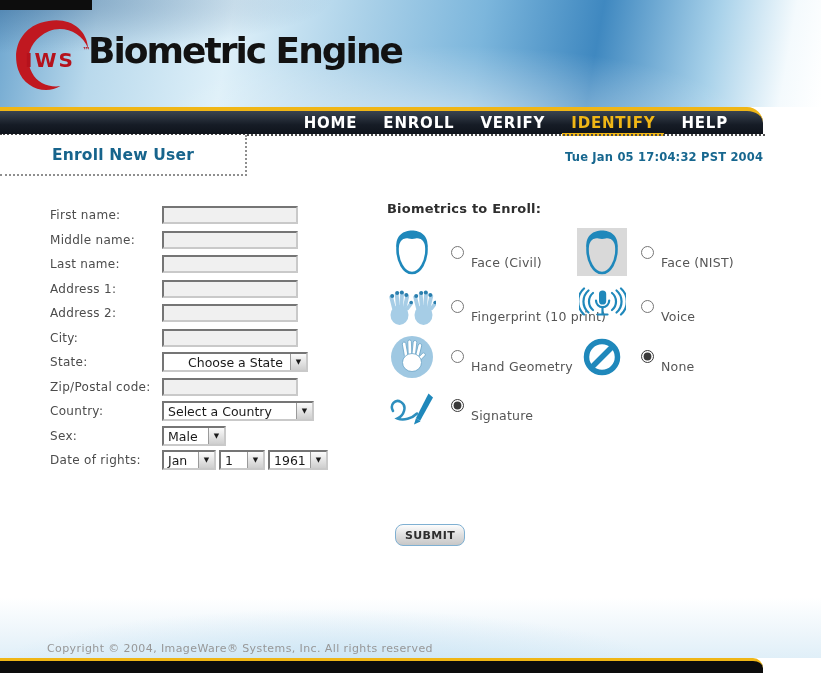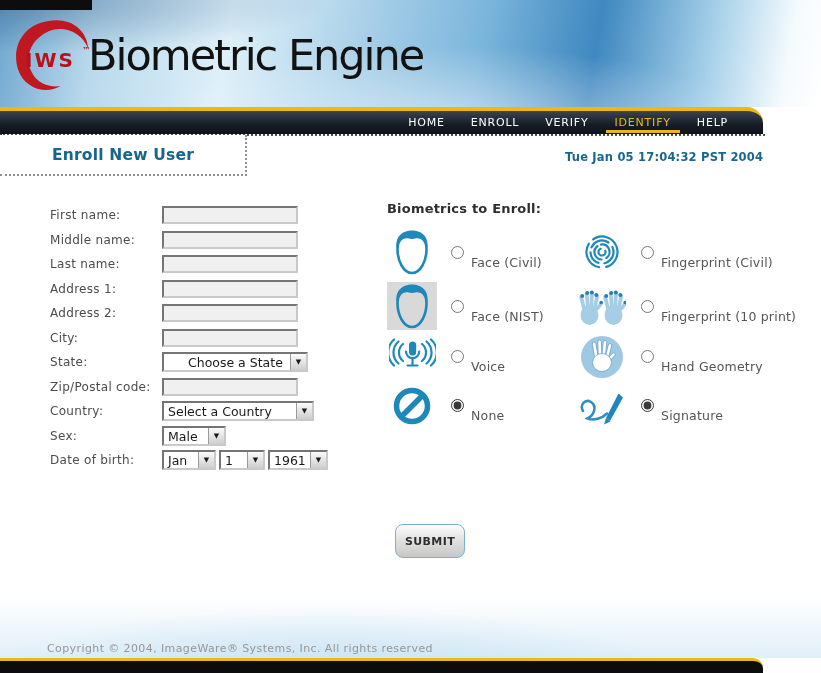--- a/index.html
+++ b/index.html
@@ -13,29 +13,29 @@
       radial-gradient(70% 90% at 2% 0%, rgba(25,70,120,0.38), rgba(25,70,120,0) 55%),
       radial-gradient(60% 120% at 55% 115%, rgba(255,255,255,0.55), rgba(255,255,255,0) 60%),
       linear-gradient(100deg, #6ea6cf 0%, #b9d9ec 12%, #def0f9 28%, #a9d0e8 44%, #7cb6dc 58%, #3f88c0 72%, #a9d2ea 86%, #f4fafd 95%, #ffffff 100%);
   }
   .top-strip { position:absolute; left:0; top:0; width:92px; height:10px; background:#0d0d0d; }
   .logo { position:absolute; left:10px; top:18px; width:86px; height:76px; }
   .logo svg { position:absolute; left:0; top:0; }
   .logo-text { position:absolute; left:15px; top:30px; font-size:20px; font-weight:bold;
     color:#b5121c; letter-spacing:2px; }
   .logo-tm { position:absolute; left:72px; top:28px; font-size:8px; color:#b5121c; font-weight:bold; }
-  .app-title { position:absolute; left:88px; top:30px; font-size:43px; font-weight:normal;
+  .app-title { position:absolute; left:88px; top:30px; font-size:36px; font-weight:bold;
     color:#121212; letter-spacing:-2px; }
 
   
   .navbar { position:absolute; left:0; top:107px; width:763px; height:27px;
     background:linear-gradient(#3a4450, #161c26 60%, #0e131b);
     border-top:4px solid #f0b616; border-top-right-radius:16px;
     display:flex; align-items:center; justify-content:flex-end; padding-right:22px; }
-  .nav-item { position:relative; color:#fff; font-size:11px; font-weight:normal;
+  .nav-item { position:relative; color:#fff; font-size:15px; font-weight:bold;
     letter-spacing:0.8px; padding:0 13px; text-decoration:none; cursor:pointer; }
   .nav-item.active { color:#f0b616; }
   .nav-item.active::after { content:""; position:absolute; left:4px; right:4px; bottom:-4px;
     height:3px; background:#f0b616; }
 
   .rule { position:absolute; left:0; top:134px; width:765px; border-top:2px dotted #4d4d4d; }
   .title-box { position:absolute; left:0; top:135px; width:247px; height:41px;
     border-right:2px dotted #8f8f8f; border-bottom:2px dotted #8f8f8f;
     display:flex; align-items:center; padding-left:52px; background:#fff; }
   .page-title { font-size:15.5px; font-weight:bold; color:#17648c; letter-spacing:0.2px; }
@@ -64,21 +64,21 @@
   .bio-grid { margin-top:8px; display:grid; grid-template-columns:190px 244px;
     grid-template-rows:56px 52px 49px 49px 49px; align-items:center; }
   .bio-item { display:flex; align-items:center; cursor:pointer; }
   .icon-wrap { width:50px; height:48px; display:flex; align-items:center; justify-content:center;
     margin-right:14px; flex:none; }
   .icon-wrap.boxed { background:#d9d9d9; }
   .bio-radio { width:13px; height:13px; margin:0 7px 0 0; accent-color:#3a3a3a; flex:none; }
   .bio-label { font-size:12.5px; color:#555; letter-spacing:0.2px; white-space:nowrap;margin-top:20px; }
 
   
-  .submit-btn { position:absolute; left:395px; top:524px; width:70px; height:34px;
+  .submit-btn { position:absolute; left:395px; top:524px; width:70px; height:22px;
     border:1.5px solid #7fb0d2; border-radius:8px;
     background:linear-gradient(#fdfdfd,#e2e2e2 45%, #c7c7c7);
     font-family:"DejaVu Sans",sans-serif; font-size:11px; font-weight:bold; color:#2e2e2e;
     letter-spacing:0.4px; cursor:pointer; }
 
   
   .footer-band { position:absolute; left:0; top:598px; width:821px; height:60px;
     background:
       radial-gradient(60% 160% at 40% 130%, rgba(196,225,243,0.9), rgba(196,225,243,0) 70%),
       linear-gradient(#ffffff, #eef6fb 55%, #e0eff8); }
@@ -164,21 +164,21 @@
       </span>
     </div>
     <div class="form-row">
       <label class="f-label">Sex:</label>
       <span class="sel w-sex">
         <span class="sel-txt">Male</span>
         <span class="sel-btn">▼</span>
       </span>
     </div>
     <div class="form-row">
-      <label class="f-label">Date of birth:</label>
+      <label class="f-label">Date of rights:</label>
       <span class="sel w-mon">
         <span class="sel-txt">Jan</span>
         <span class="sel-btn">▼</span>
       </span>
       <span class="sel w-day">
         <span class="sel-txt">1</span>
         <span class="sel-btn">▼</span>
       </span>
       <span class="sel w-year">
         <span class="sel-txt">1961</span>
@@ -195,34 +195,20 @@
         <span class="icon-wrap">
           <svg class="ic" width="38" height="46" viewBox="0 0 38 46">
             <path d="M3.5 19 C2 6 11 1.5 19 1.5 C27 1.5 36 6 34.5 19 C33 11.5 27 8.5 22.5 9.5 C20.5 10 17.5 10 15.5 9.5 C11 8.5 5 11.5 3.5 19 Z" fill="#1f88bb"></path>
             <path d="M4.5 20 C4.5 11 10 6.5 19 6.5 C28 6.5 33.5 11 33.5 20 C33.5 32 27.5 44 19 44 C10.5 44 4.5 32 4.5 20 Z" fill="none" stroke="#1f88bb" stroke-width="2.6"></path>
           </svg>
         </span>
         <input type="radio" name="bio0" class="bio-radio" style="">
         <span class="bio-label">Face (Civil)</span>
       </label>
 
-      <label class="bio-item">
-        <span class="icon-wrap">
-          <svg class="ic" width="40" height="44" viewBox="0 0 40 44">
-            <g fill="none" stroke="#1f88bb" stroke-width="2.2" stroke-linecap="round" transform="rotate(-22 20 22)">
-              <circle cx="20" cy="22" r="3.5" stroke-dasharray="16 6"></circle>
-              <circle cx="20" cy="22" r="7.5" stroke-dasharray="10 5 18 4"></circle>
-              <circle cx="20" cy="22" r="11.5" stroke-dasharray="20 6 14 5"></circle>
-              <circle cx="20" cy="22" r="15.5" stroke-dasharray="26 7 30 6"></circle>
-            </g>
-          </svg>
-        </span>
-        <input type="radio" name="bio1" class="bio-radio" style="">
-        <span class="bio-label">Fingerprint (Civil)</span>
-      </label>
 
       <label class="bio-item">
         <span class="icon-wrap boxed">
           <svg class="ic" width="38" height="46" viewBox="0 0 38 46">
             <path d="M3.5 19 C2 6 11 1.5 19 1.5 C27 1.5 36 6 34.5 19 C33 11.5 27 8.5 22.5 9.5 C20.5 10 17.5 10 15.5 9.5 C11 8.5 5 11.5 3.5 19 Z" fill="#1f88bb"></path>
             <path d="M4.5 20 C4.5 11 10 6.5 19 6.5 C28 6.5 33.5 11 33.5 20 C33.5 32 27.5 44 19 44 C10.5 44 4.5 32 4.5 20 Z" fill="none" stroke="#1f88bb" stroke-width="2.6"></path>
           </svg>
         </span>
         <input type="radio" name="bio2" class="bio-radio" style="">
         <span class="bio-label">Face (NIST)</span>

